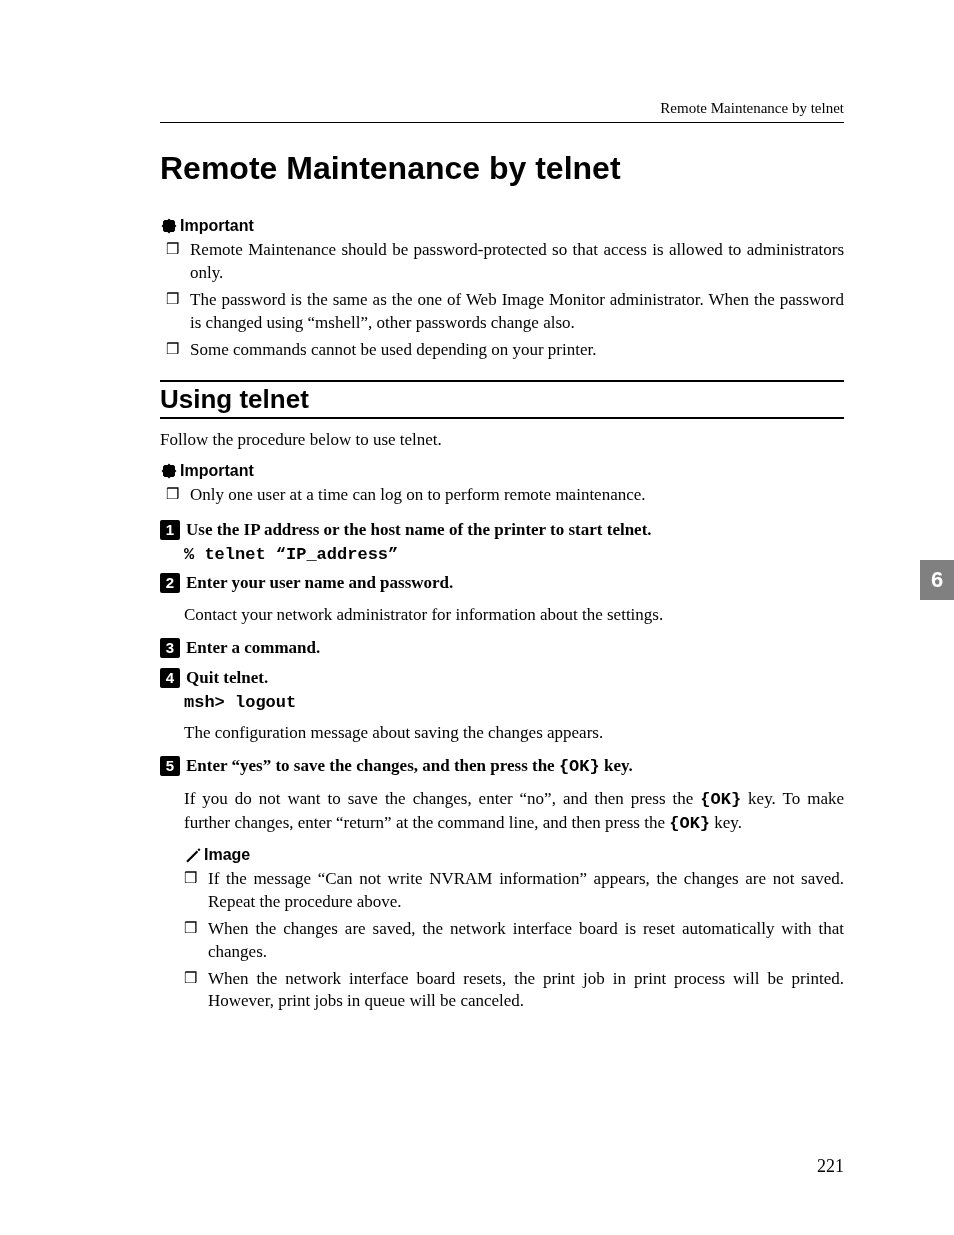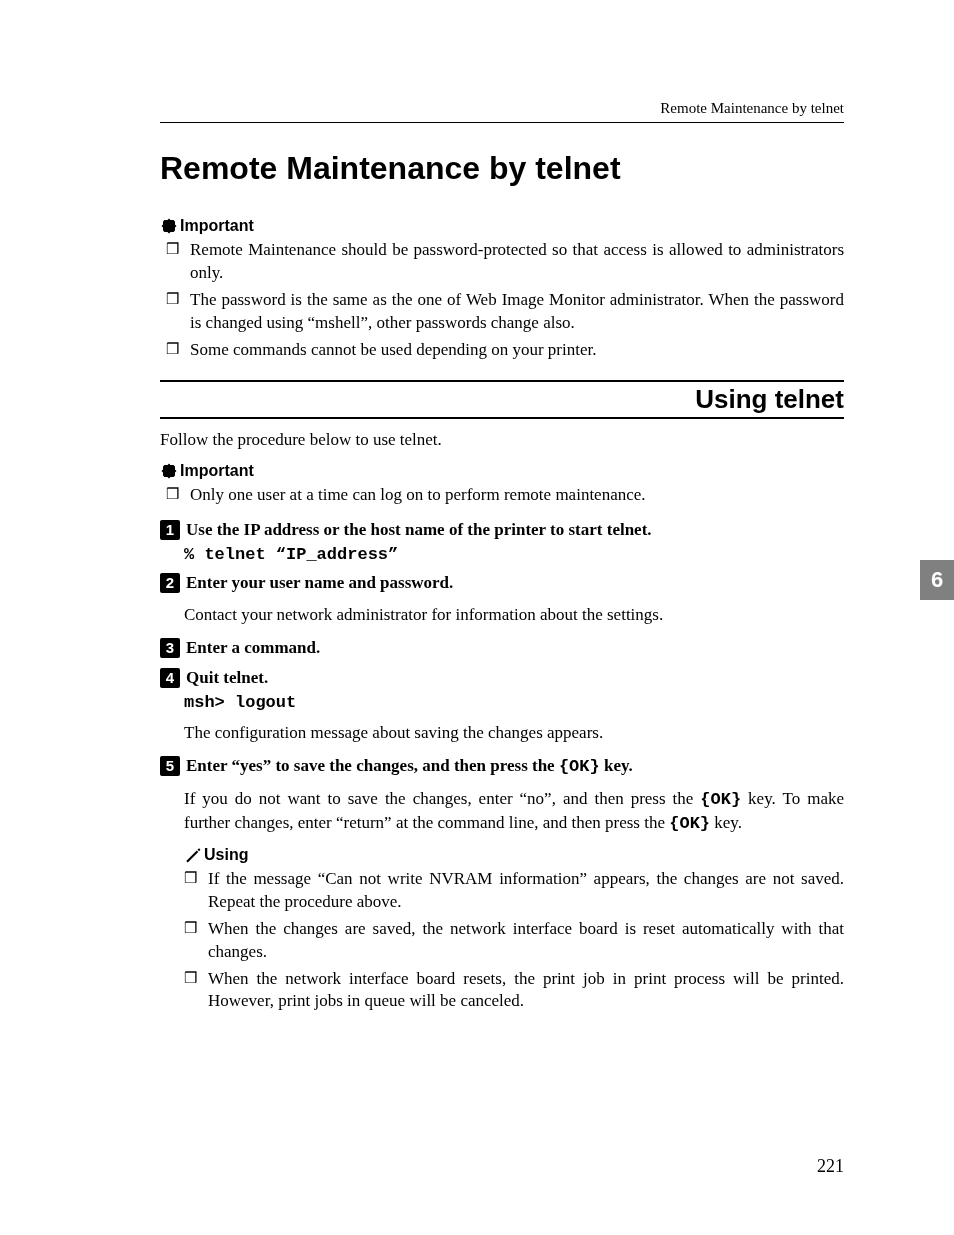--- a/index.html
+++ b/index.html
@@ -98,21 +98,20 @@
     border: none;
     border-top: 2px solid #000;
     margin: 2px 0 8px 0;
   }
   h2.section {
     font-family: Arial, Helvetica, sans-serif;
     font-weight: 700;
     font-size: 26px;
     margin: 0;
     padding: 0;
-    text-align: right;
   }
   p.body {
     font-size: 17px;
     line-height: 1.35;
     margin: 10px 0;
     text-align: justify;
   }
   p.body.indent {
     padding-left: 24px;
   }
@@ -247,21 +246,21 @@
     </div>
   </div>
   <p class="body indent">
     <span>If you do not want to save the changes, enter “no”, and then press the </span><span class="key-inline">{OK}</span><span> key. To make further changes, enter “return” at the command line, and then press the </span><span class="key-inline">{OK}</span><span> key.</span>
   </p>
 
   <div class="note-head" style="padding-left:24px;">
     <svg width="18" height="18" viewBox="0 0 24 24">
         <path d="M3 20 L17 6 L19 8 L5 22 Z M18 5 L20 3 L22 5 L20 7 Z" fill="#000"></path>
       </svg>
-    <span>Using</span>
+    <span>Image</span>
   </div>
   <ul class="sub-list">
     <li>If the message “Can not write NVRAM information” appears, the changes are not saved. Repeat the procedure above.</li>
     <li>When the changes are saved, the network interface board is reset automatically with that changes.</li>
     <li>When the network interface board resets, the print job in print process will be printed. However, print jobs in queue will be canceled.</li>
   </ul>
 
 </div>
 
 <div class="chapter-tab">6</div>

